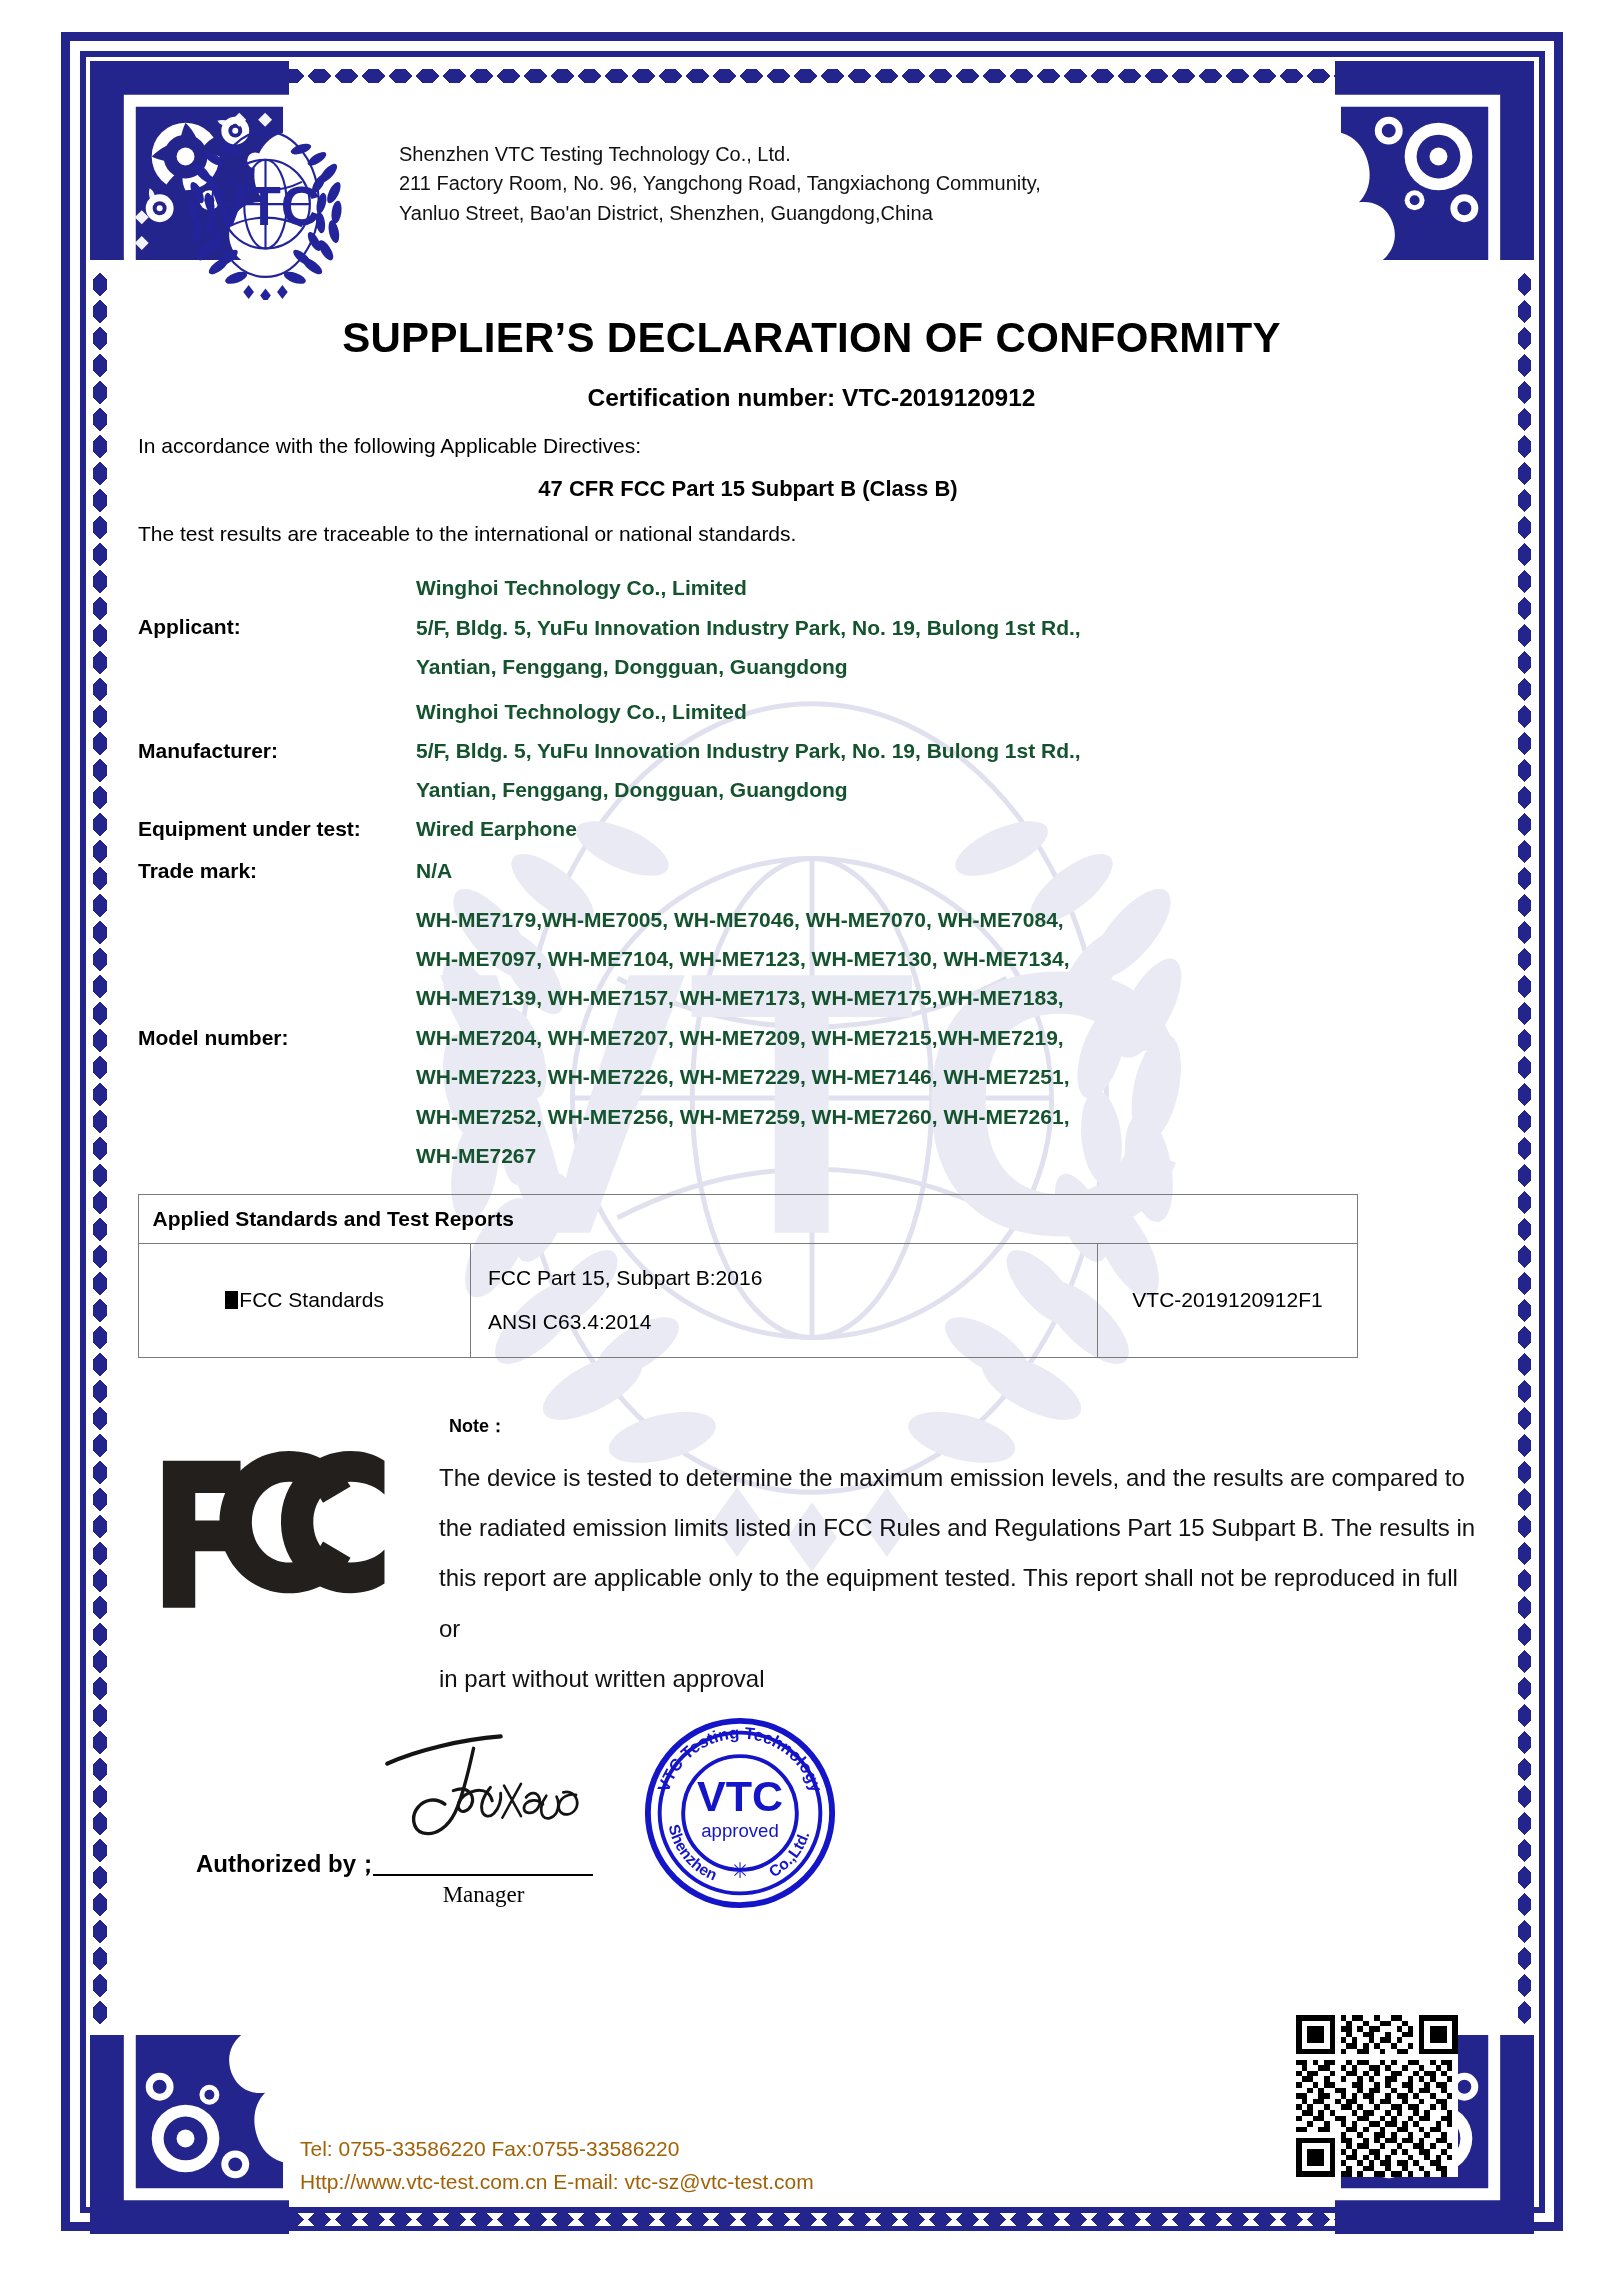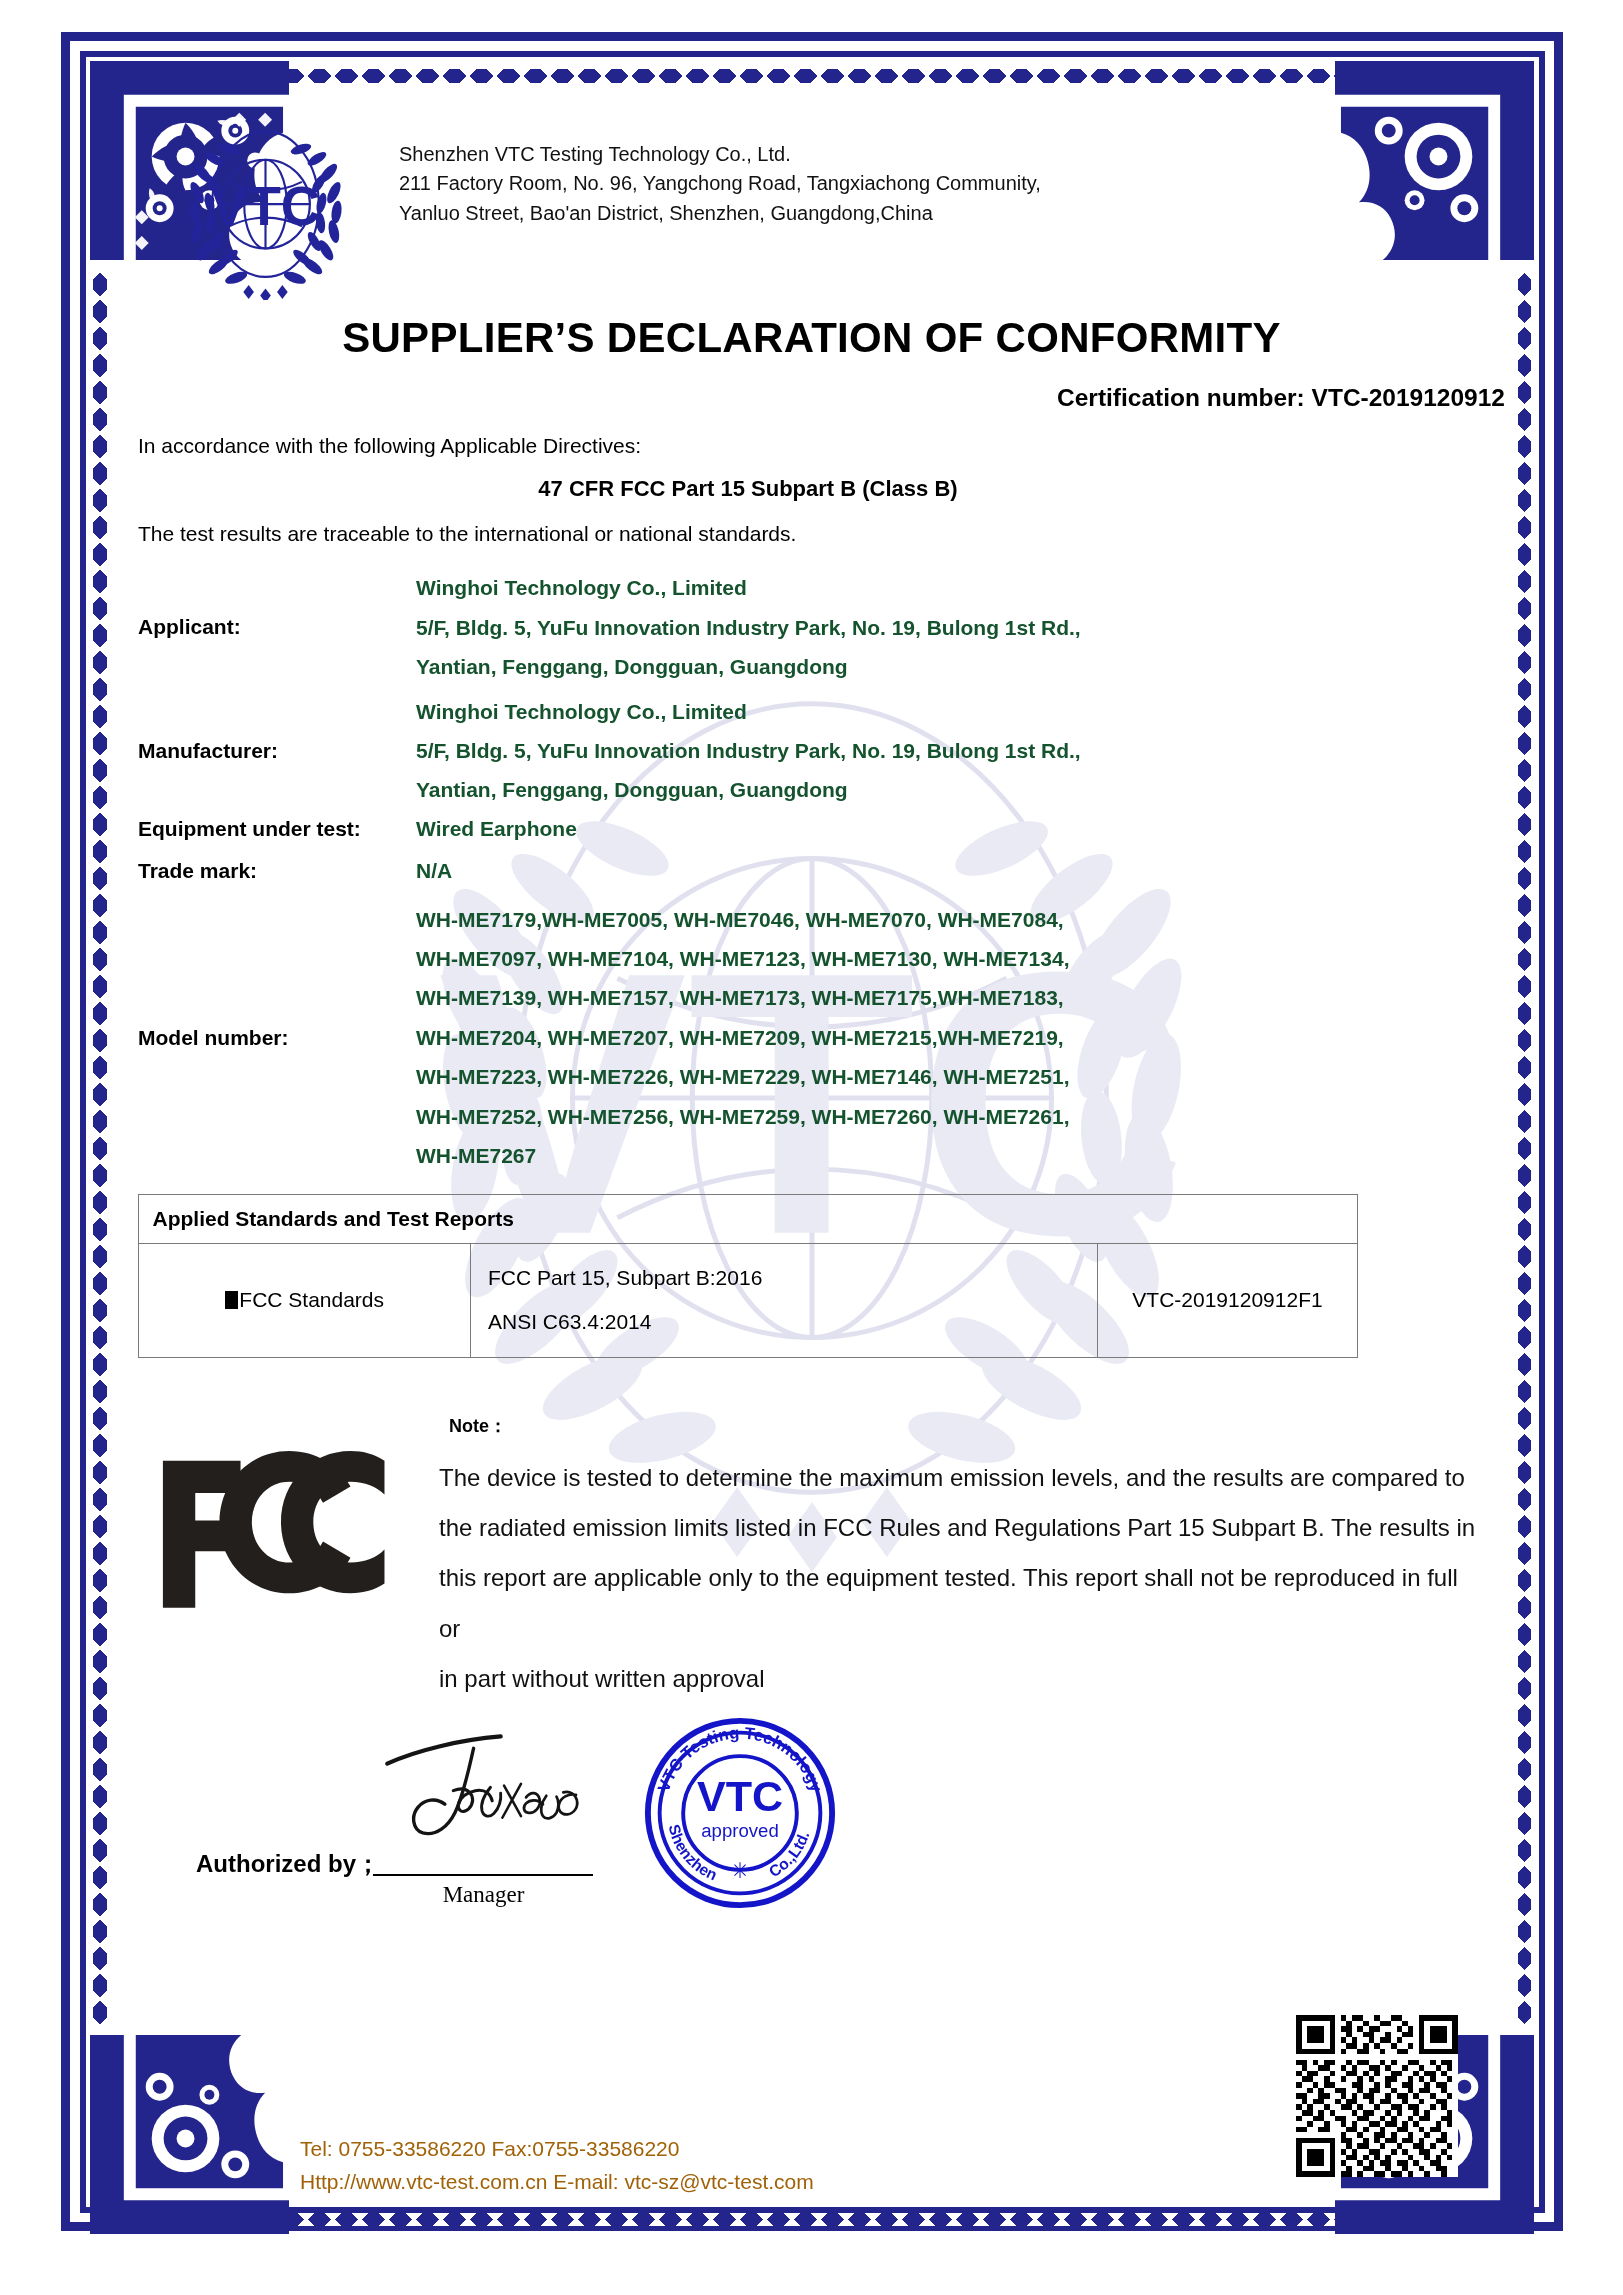--- a/index.html
+++ b/index.html
@@ -145,21 +145,21 @@
   
   .doc-title {
     text-align: center;
     font-size: 42px;
     font-weight: bold;
     letter-spacing: 0.3px;
     color: #000;
     margin-top: 13.5px;
   }
   .cert-line {
-    text-align: right;
+    text-align: center;
     font-size: 24.5px;
     font-weight: bold;
     color: #000;
     margin-top: 22px;
   }
   .issue-line {
     text-align: center;
     font-size: 24.5px;
     font-weight: bold;
     color: #000;

